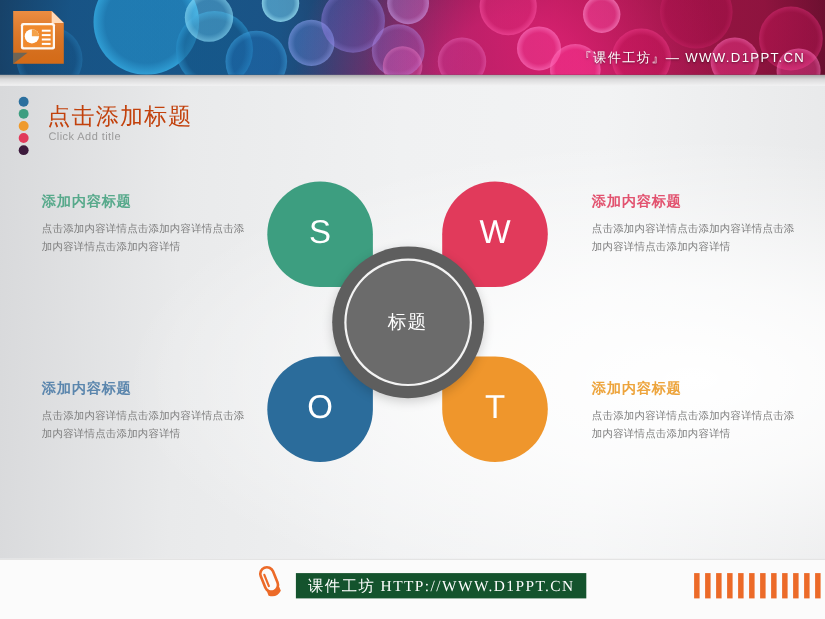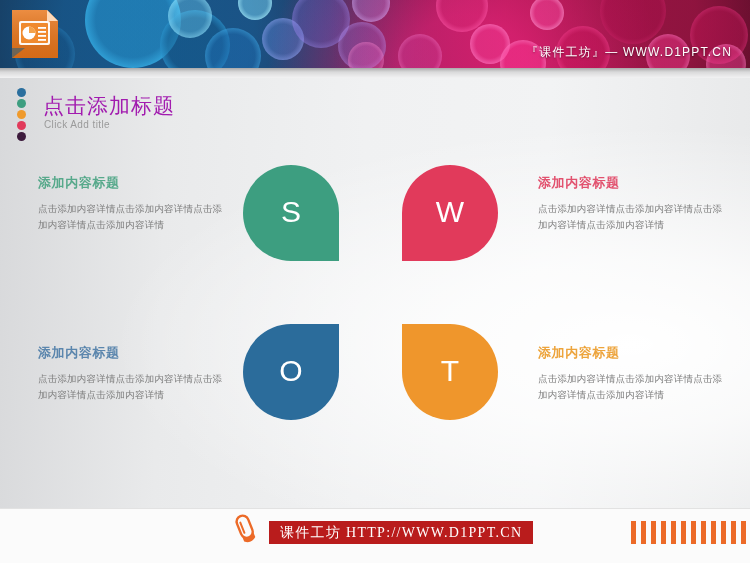--- a/index.html
+++ b/index.html
@@ -76,21 +76,21 @@
   }
   .dot {
     width: 9px; height: 9px;
     border-radius: 50%;
     margin-bottom: 2px;
   }
   .title-main {
     position: absolute;
     left: 43px; top: 92px;
     font-size: 21px;
-    color: #a21caf;
+    color: #c2410c;
     letter-spacing: 1px;
     white-space: nowrap;
   }
   .title-sub {
     position: absolute;
     left: 44px; top: 119px;
     font-size: 10px;
     color: #9a9a9a;
     letter-spacing: 0.4px;
     white-space: nowrap;
@@ -280,20 +280,25 @@
     </div>
     <div class="petal petal-w" style="background:#e13a5b">
       <span>W</span>
     </div>
     <div class="petal petal-o" style="background:#2b6c9b">
       <span>O</span>
     </div>
     <div class="petal petal-t" style="background:#ef962c">
       <span>T</span>
     </div>
+    <div class="center-outer" style="background:#5e5e5e">
+      <div class="center-inner" style="background:#6b6b6b">
+        <span class="center-label">标题</span>
+      </div>
+    </div>
   </div>
 
   <div class="block block-tl">
     <h3 style="color:#57a98b">添加内容标题</h3>
     <p>点击添加内容详情点击添加内容详情点击添加内容详情点击添加内容详情</p>
   </div>
   <div class="block block-tr">
     <h3 style="color:#e2526f">添加内容标题</h3>
     <p>点击添加内容详情点击添加内容详情点击添加内容详情点击添加内容详情</p>
   </div>
@@ -307,21 +312,21 @@
   </div>
 
   <div class="footer"></div>
   <svg class="footer-pen" viewBox="0 0 30 34">
     <g transform="rotate(-22 15 17)">
       <rect x="9" y="2" width="12" height="23" rx="6" fill="none" stroke="#ec6a28" stroke-width="2.4"></rect>
       <path d="M9 22 Q15 27 21 22 L21 27 Q15 32 9 27 Z" fill="#ec6a28"></path>
       <path d="M12.5 8 L12.5 19" stroke="#ec6a28" stroke-width="2" stroke-linecap="round"></path>
     </g>
   </svg>
-  <div class="footer-bar" style="background:#b91c1c">
+  <div class="footer-bar" style="background:#14532d">
     <span>课件工坊 HTTP://WWW.D1PPT.CN</span>
   </div>
   <div class="footer-stripes">
     <div class="stripe" style="background:#ec6a28"></div>
     <div class="stripe" style="background:#ec6a28"></div>
     <div class="stripe" style="background:#ec6a28"></div>
     <div class="stripe" style="background:#ec6a28"></div>
     <div class="stripe" style="background:#ec6a28"></div>
     <div class="stripe" style="background:#ec6a28"></div>
     <div class="stripe" style="background:#ec6a28"></div>

